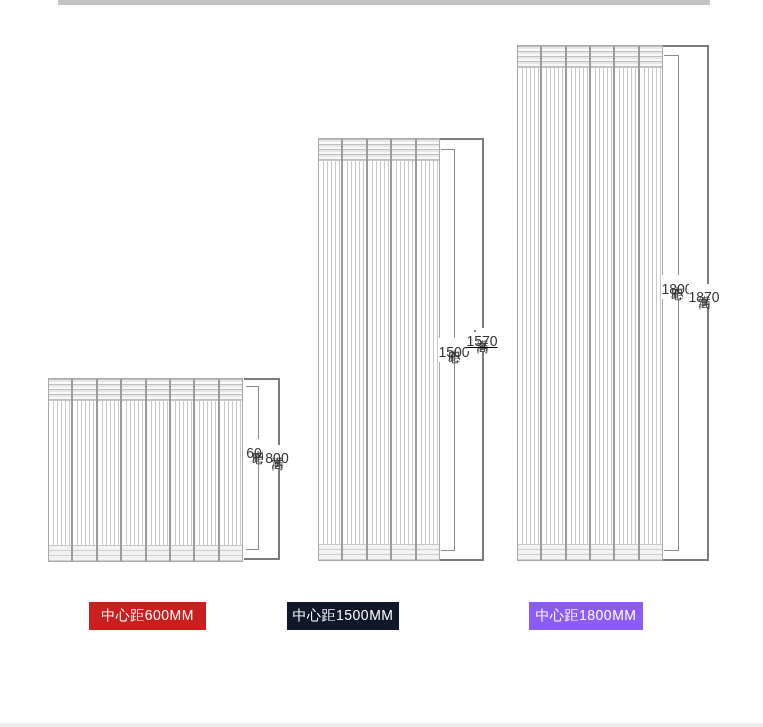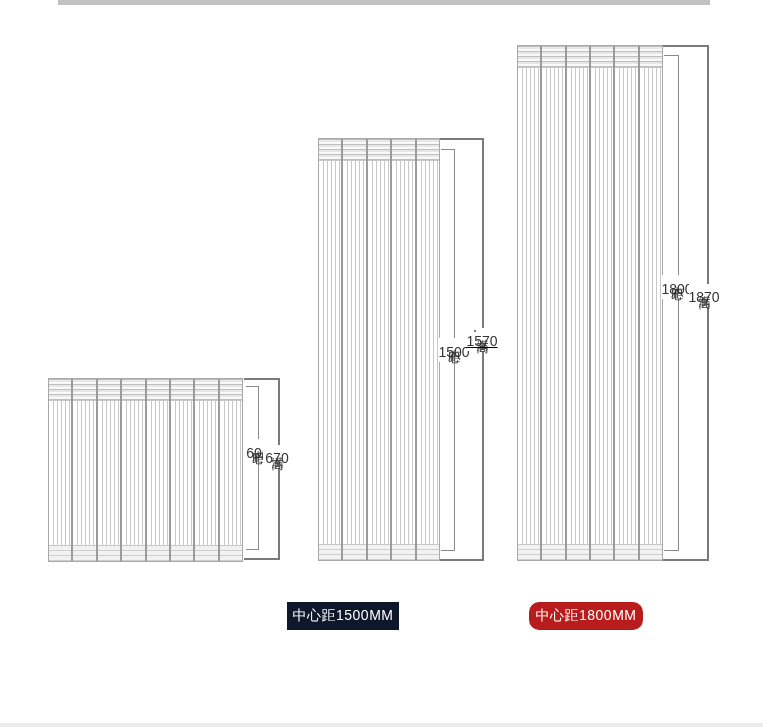--- a/index.html
+++ b/index.html
@@ -110,22 +110,23 @@
         </div>
       </div>
     <div class="dim dim-inner"></div>
     <div class="dim dim-outer"></div>
     <div class="dim-label label-inner">
       <span class="vert">中心距</span>
       <span class="num">600</span>
     </div>
     <div class="dim-label label-outer">
       <span class="vert">满高</span>
-      <span class="num">670</span>
-    </div>
+      <span class="num">800</span>
+    </div>
+    <div class="badge" style="background: rgb(201, 32, 31);">中心距600MM</div>
   </div>
 
   <div class="product p2">
     <div class="radiator">
         <div class="section">
           <div class="sec-header"></div>
           <div class="sec-body"></div>
           <div class="sec-footer"></div>
         </div>
         <div class="section">
@@ -198,18 +199,18 @@
     <div class="dim dim-inner"></div>
     <div class="dim dim-outer"></div>
     <div class="dim-label label-inner">
       <span class="vert">中心距</span>
       <span class="num">1800</span>
     </div>
     <div class="dim-label label-outer">
       <span class="vert">满高</span>
       <span class="num">1870</span>
     </div>
-    <div class="badge" style="background: #b91c1c; border-radius: 10px;">中心距1800MM</div>
+    <div class="badge" style="background: #8b5cf6;">中心距1800MM</div>
   </div>
 
   <div class="bottom-bar"></div>
 
 </div>
 
 </body></html>

